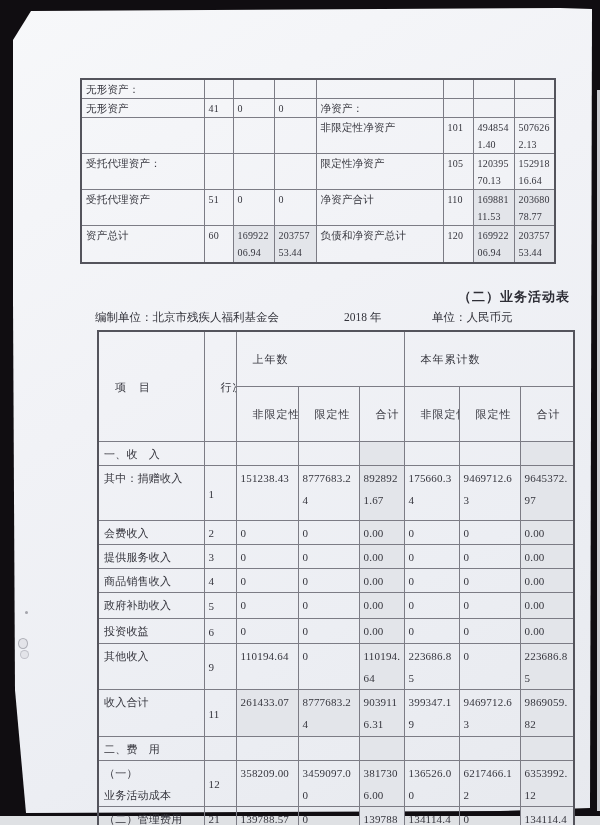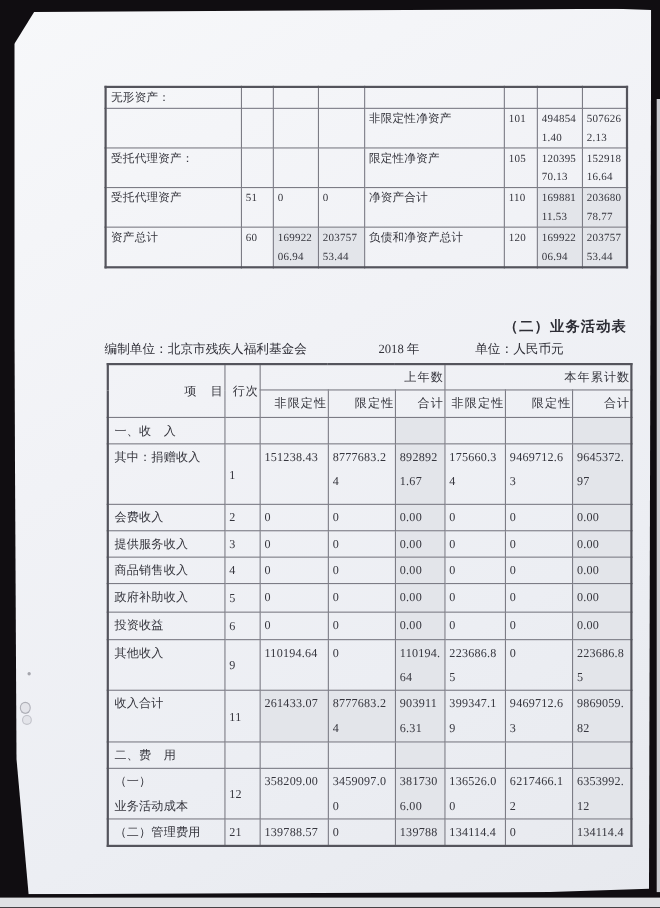--- a/index.html
+++ b/index.html
@@ -21,42 +21,42 @@
   .smudge{position:absolute;border-radius:50%;border:1px solid rgba(110,110,122,.45);background:rgba(150,150,160,.12);}
   .smudge.s1{left:18px;top:638px;width:8px;height:9px;}
   .smudge.s2{left:20px;top:650px;width:7px;height:7px;border-color:rgba(110,110,122,.3);}
   .smudge.s3{left:25px;top:611px;width:3px;height:3px;background:rgba(90,90,100,.5);border:none;}
 
   table{border-collapse:collapse;table-layout:fixed;position:absolute;background:transparent;}
   td{border:1px solid #7c7c85;overflow:hidden;}
   .shade{background:#e3e5ea;}
 
   
-  #balance{left:95px;top:78px;width:474px;border:2px solid #54545c;font-size:10px;}
+  #balance{left:80px;top:78px;width:474px;border:2px solid #54545c;font-size:10px;}
   #balance td{vertical-align:top;padding:1px 1px 0 4px;line-height:17px;word-break:break-all;letter-spacing:.2px;}
   #balance tbody tr:nth-child(1){height:19px;}
   #balance tbody tr:nth-child(2){height:18px;}
   #balance tbody tr:nth-child(3){height:36px;}
   #balance tbody tr:nth-child(4){height:35px;}
   #balance tbody tr:nth-child(5){height:36px;}
   #balance tbody tr:nth-child(6){height:37px;}
   #balance td:nth-child(1),#balance td:nth-child(5){font-size:10.5px;word-break:keep-all;white-space:pre-wrap;}
 
   
   .title{position:absolute;left:0;right:30px;top:288px;text-align:right;
     font-size:13px;font-weight:bold;letter-spacing:1px;color:#2e2e36;}
   .caption{position:absolute;left:95px;top:310px;width:480px;height:16px;font-size:11.5px;color:#33333b;}
   .caption .c1{position:absolute;left:0;top:0;}
   .caption .c2{position:absolute;left:249px;top:0;}
   .caption .c3{position:absolute;left:337px;top:0;}
 
   
   #activity{left:97px;top:330px;width:476px;border:2px solid #54545c;font-size:11px;}
   #activity td{vertical-align:top;padding:1px 2px 0 4px;line-height:22px;word-break:break-all;letter-spacing:.2px;}
-  #activity td.hd{text-align:right;vertical-align:middle;padding:0;word-break:keep-all;white-space:pre-wrap;letter-spacing:1px;}
+  #activity td.hd{text-align:left;vertical-align:middle;padding:16px;word-break:keep-all;white-space:pre-wrap;letter-spacing:1px;}
   #activity thead tr:nth-child(1){height:23px;}
   #activity thead tr:nth-child(2){height:25px;}
   #activity tbody tr:nth-child(1){height:18px;}
   #activity tbody tr:nth-child(2){height:55px;}
   #activity tbody tr:nth-child(3){height:23px;}
   #activity tbody tr:nth-child(4){height:23px;}
   #activity tbody tr:nth-child(5){height:23px;}
   #activity tbody tr:nth-child(6){height:26px;padding-left:44px;}
   #activity tbody tr:nth-child(7){height:25px;padding-left:44px;}
   #activity tbody tr:nth-child(8){height:43px;}
@@ -88,20 +88,30 @@
       <col style="width:41px">
       <col style="width:41px">
   </colgroup>
   <tbody>
       <tr>
         <td>无形资产：</td>
         <td></td>
         <td></td>
         <td></td>
         <td></td>
+        <td></td>
+        <td></td>
+        <td></td>
+      </tr>
+      <tr>
+        <td>无形资产</td>
+        <td>41</td>
+        <td>0</td>
+        <td>0</td>
+        <td>净资产：</td>
         <td></td>
         <td></td>
         <td></td>
       </tr>
       <tr>
         <td></td>
         <td></td>
         <td></td>
         <td></td>
         <td>非限定性净资产</td>

